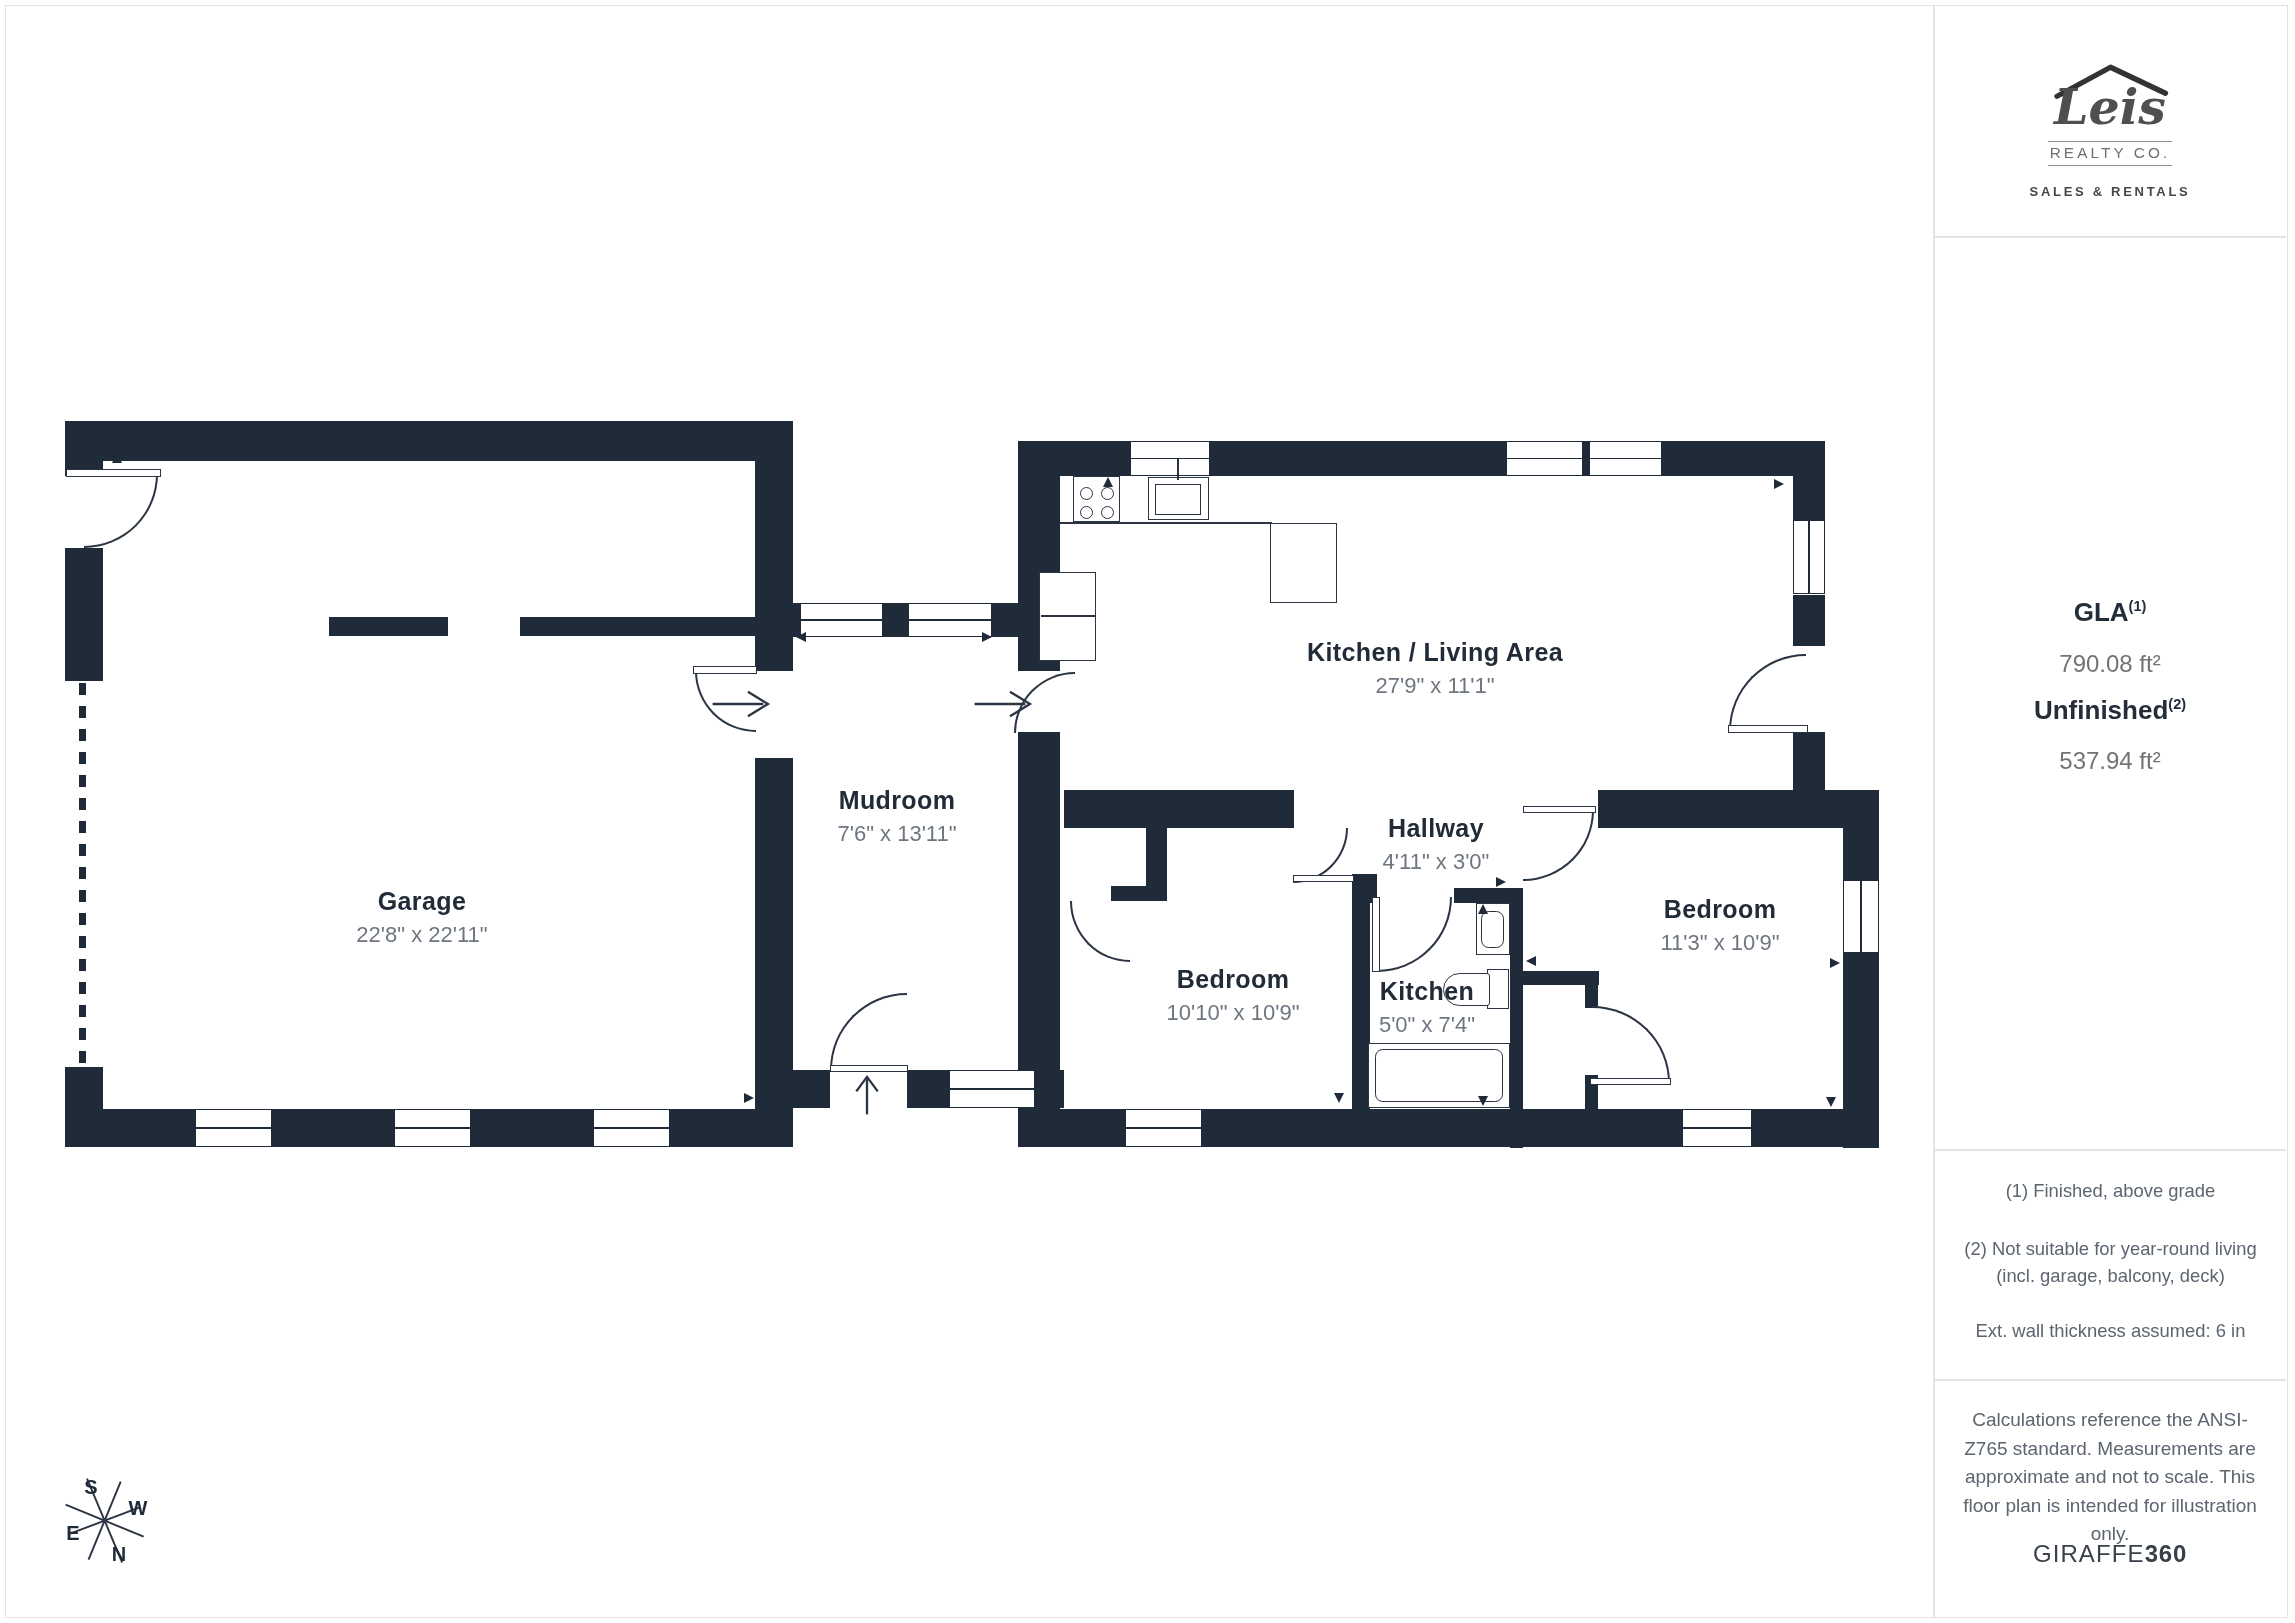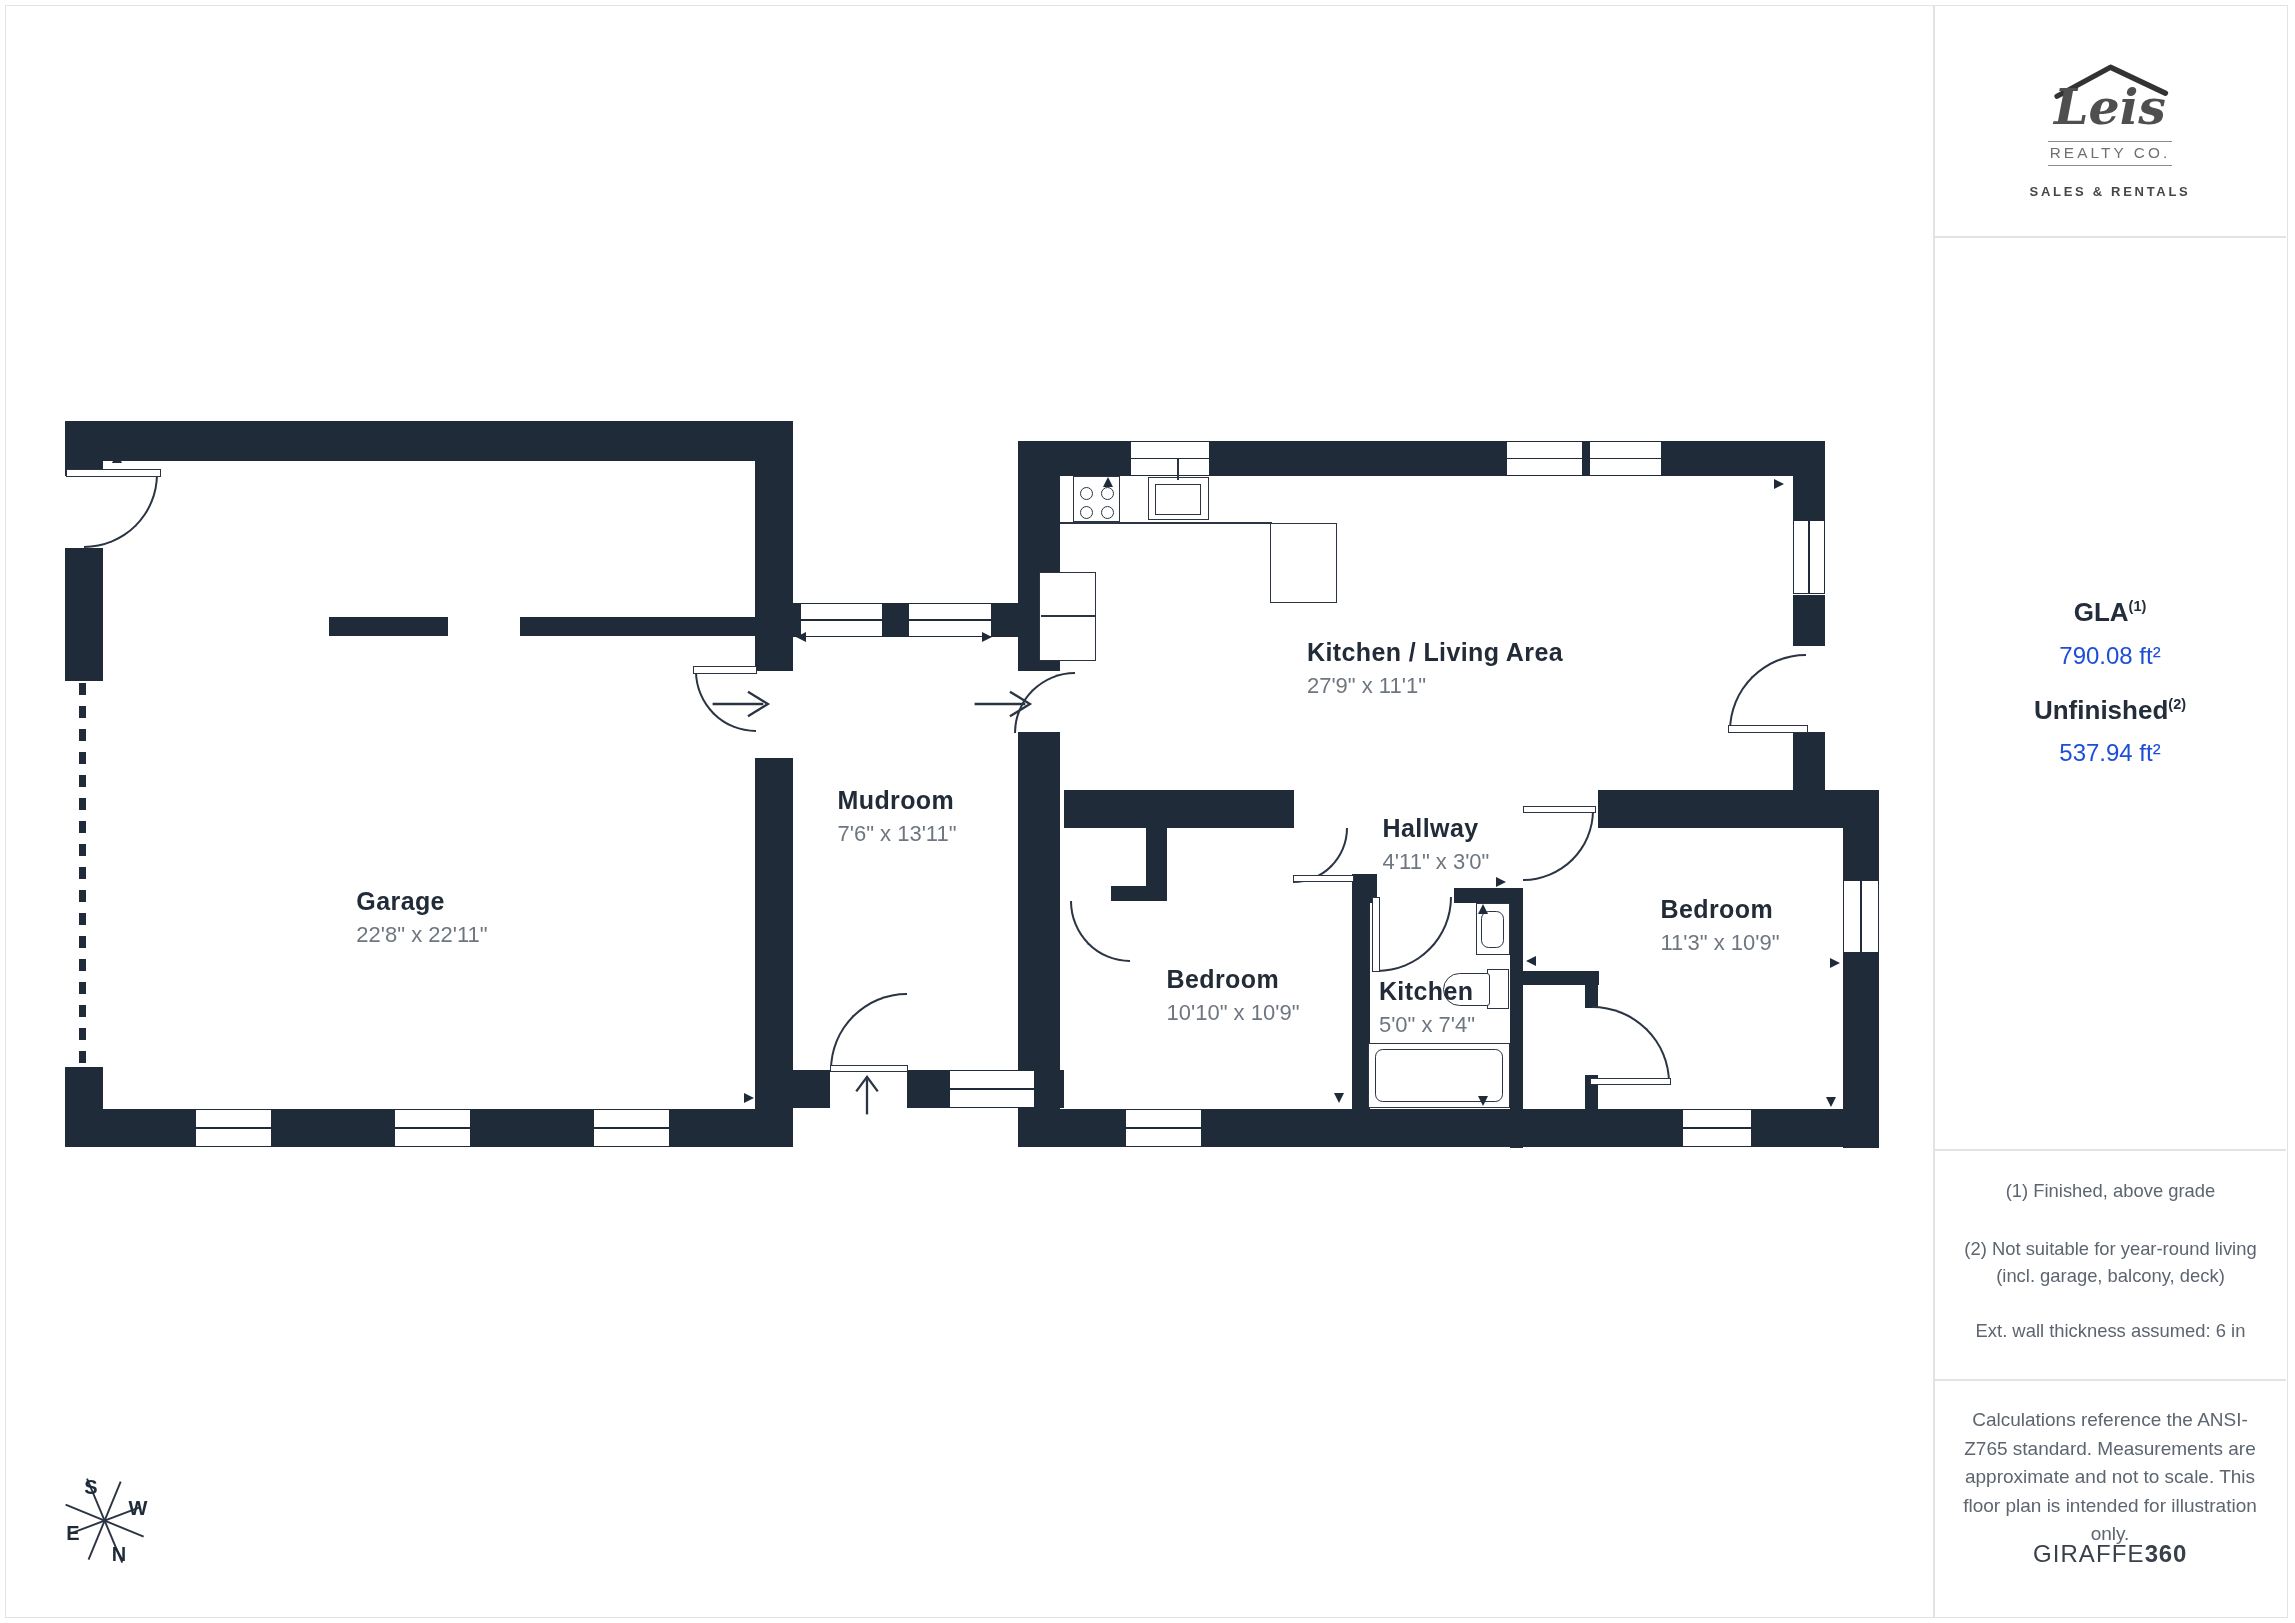--- a/index.html
+++ b/index.html
@@ -25,33 +25,33 @@
   .round{border-radius:7.7px;}
   .tline{position:absolute;background:#2a3442;}
   .dash-v{position:absolute;width:6.9px;background:repeating-linear-gradient(to bottom,#1f2b38 0 12.2px,transparent 12.2px 23px);}
   
   .tri{position:absolute;width:0;height:0;}
   .tri-l{border-top:5.4px solid transparent;border-bottom:5.4px solid transparent;border-right:10px solid #1f2b38;}
   .tri-r{border-top:5.4px solid transparent;border-bottom:5.4px solid transparent;border-left:10px solid #1f2b38;}
   .tri-u{border-left:5.4px solid transparent;border-right:5.4px solid transparent;border-bottom:10px solid #1f2b38;}
   .tri-d{border-left:5.4px solid transparent;border-right:5.4px solid transparent;border-top:10px solid #1f2b38;}
   
-  .rlabel{position:absolute;transform:translate(-50%,-50%);text-align:left;z-index:6;white-space:nowrap;}
+  .rlabel{position:absolute;transform:translate(-50%,-50%);text-align:center;z-index:6;white-space:nowrap;}
   .rname{font-weight:bold;font-size:25px;letter-spacing:0.4px;color:#222c38;}
   .rdim{font-size:22px;color:#6e7680;margin-top:6.1px;}
   
   .divider{position:absolute;background:#e3e3e3;}
   .side-center{position:absolute;left:1934px;width:352px;text-align:center;}
   .logo-script{font-family:"DejaVu Serif", serif;font-style:italic;font-weight:bold;font-size:49px;color:#4f4f4f;line-height:1;}
   .logo-realty{display:inline-block;border-top:1.5px solid #8c8c8c;border-bottom:1.5px solid #8c8c8c;
                padding:2.3px 1.5px;font-size:15.3px;letter-spacing:3.1px;color:#6f6f6f;}
   .logo-tag{font-size:13px;font-weight:bold;letter-spacing:2.7px;color:#474747;margin-top:4.6px;}
   .stat-label{font-size:26px;font-weight:bold;color:#232e3a;}
   .stat-label sup{font-size:14.5px;}
-  .stat-value{font-size:24px;color:#1d4ed8;margin-top:8px;}
+  .stat-value{font-size:24px;color:#737373;margin-top:16px;}
   .note{position:absolute;left:1950px;width:321px;text-align:center;font-size:18.4px;line-height:1.45;color:#5c6570;}
   .disclaimer{position:absolute;left:1957px;width:306px;text-align:center;font-size:19px;line-height:1.5;color:#5c6570;}
   .provider{position:absolute;left:1934px;width:352px;text-align:center;font-size:24px;color:#39404a;letter-spacing:1.1px;}
   .provider b{font-weight:bold;letter-spacing:0.8px;}
   .compass-letter{position:absolute;transform:translate(-50%,-50%);font-size:20px;font-weight:bold;color:#1f2b38;}
   svg{position:absolute;overflow:visible;}
 </style>
 </head>
 <body>
 

